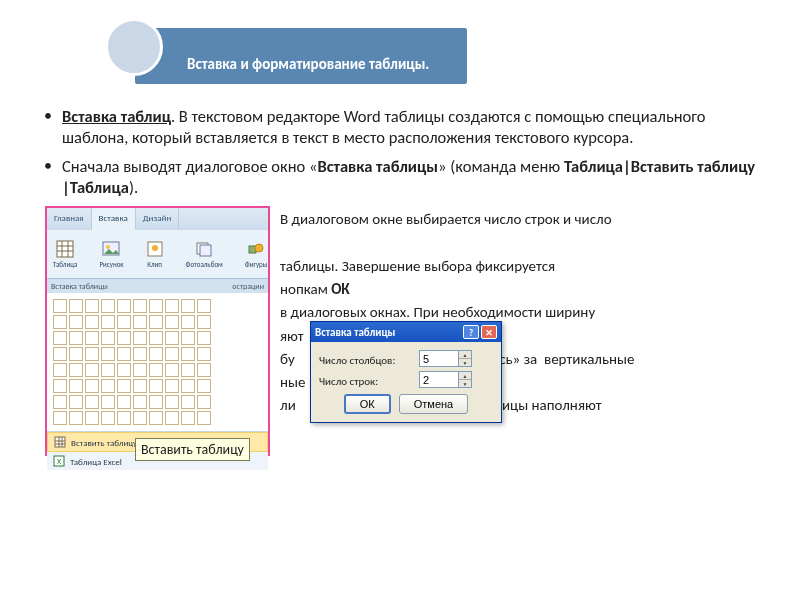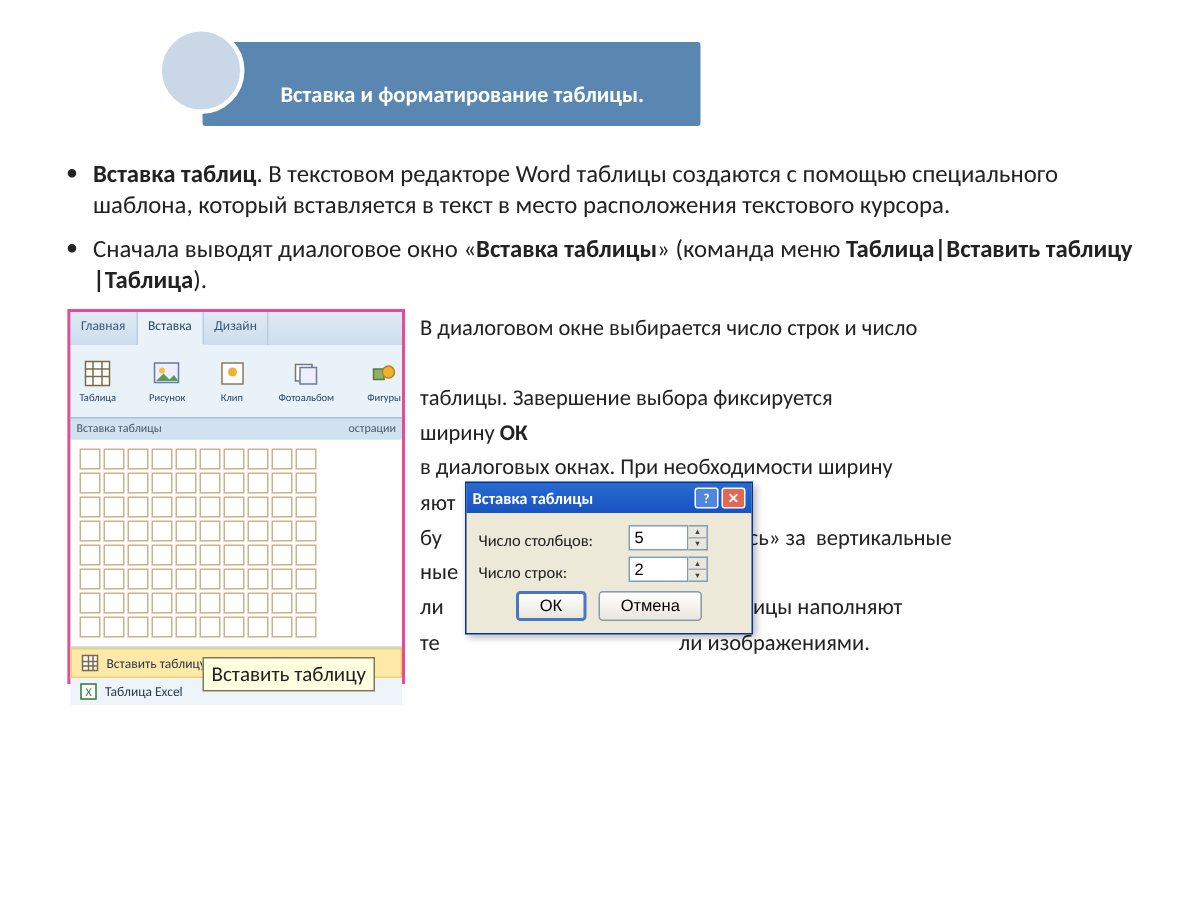--- a/index.html
+++ b/index.html
@@ -4,21 +4,21 @@
 <style>
 *{box-sizing:border-box;margin:0;padding:0}
 body{width:800px;height:600px;background:#fff;font-family:Calibri,Arial,sans-serif;font-size:14px;color:#222;position:relative;overflow:hidden}
 .header{position:relative;margin:28px 0 0 135px;height:42px}
 .header-bar{background:#5a87b2;color:#fff;font-weight:bold;font-size:15px;padding:27px 22px 11px 52px;width:332px;border-radius:2px}
 .header-circle{position:absolute;left:-30px;top:-10px;width:58px;height:58px;background:#c9d7e6;border-radius:50%;border:3px solid #fff}
 .content{padding:36px 40px 0 40px}
 ul.bullets{list-style:none;padding-left:22px}
 ul.bullets>li{position:relative;margin-bottom:8px;font-size:16.5px;line-height:1.28}
 ul.bullets>li:before{content:"•";position:absolute;left:-18px;top:0;font-size:16px}
-.u{}
+.u{text-decoration:underline}
 .bold{font-weight:bold}
 .lower{position:relative;margin-top:6px}
 .ribbon-mock{position:absolute;left:5px;top:0;width:225px;height:250px;background:#5eead4;border:2px solid #ec4899;font-size:9px}
 .rheader{display:flex;height:22px;background:linear-gradient(#dfeaf3,#cdddee)}
 .rtab{padding:4px 7px;border-right:1px solid #b9cee0;color:#3a5a7a}
 .rtab.active{background:#eaf2f9;border-bottom:1px solid #eaf2f9;color:#2a4766}
 .rtools{display:flex;padding:3px 4px 2px 4px;background:#eaf2f9;height:48px;gap:18px}
 .rtool{display:flex;flex-direction:column;align-items:center;justify-content:center;font-size:7px;color:#2a4766;padding:0 2px;flex:1}
 .rtool-icon{width:18px;height:18px;margin-bottom:2px}
 .rgroup{background:#d1e1ef;font-size:8px;color:#495a6e;padding:2px 4px;border-top:1px solid #a9c2d8}
@@ -225,27 +225,26 @@
           <span>Таблица Excel</span>
         </div>
       </div>
       <div class="tooltip">Вставить таблицу</div>
     </div>
 
     <div class="righttext">
       <div>В диалоговом окне выбирается число строк и число</div>
       <br>
       <div>таблицы.   Завершение выбора фиксируется</div>
-      <div><span>ширину </span><span class="bold">ОК</span></div>
+      <div><span>нопкам </span><span class="bold">ОК</span></div>
       <div>в диалоговых окнах.  При необходимости ширину</div>
       <div>яют</div>
       <div style="white-space:pre">бу                                               цепляясь» за  вертикальные</div>
       <div>ные</div>
       <div style="white-space:pre">ли                                               ки таблицы наполняют</div>
-      <div style="white-space:pre">те                                               ли изображениями.</div>
     </div>
 
     <div class="dialog">
       <div class="dlg-title">
         <span>Вставка таблицы</span>
         <span class="dlg-tbtns">
           <span class="dlg-tbtn dlg-help">?</span>
           <span class="dlg-tbtn dlg-close">✕</span>
         </span>
       </div>

